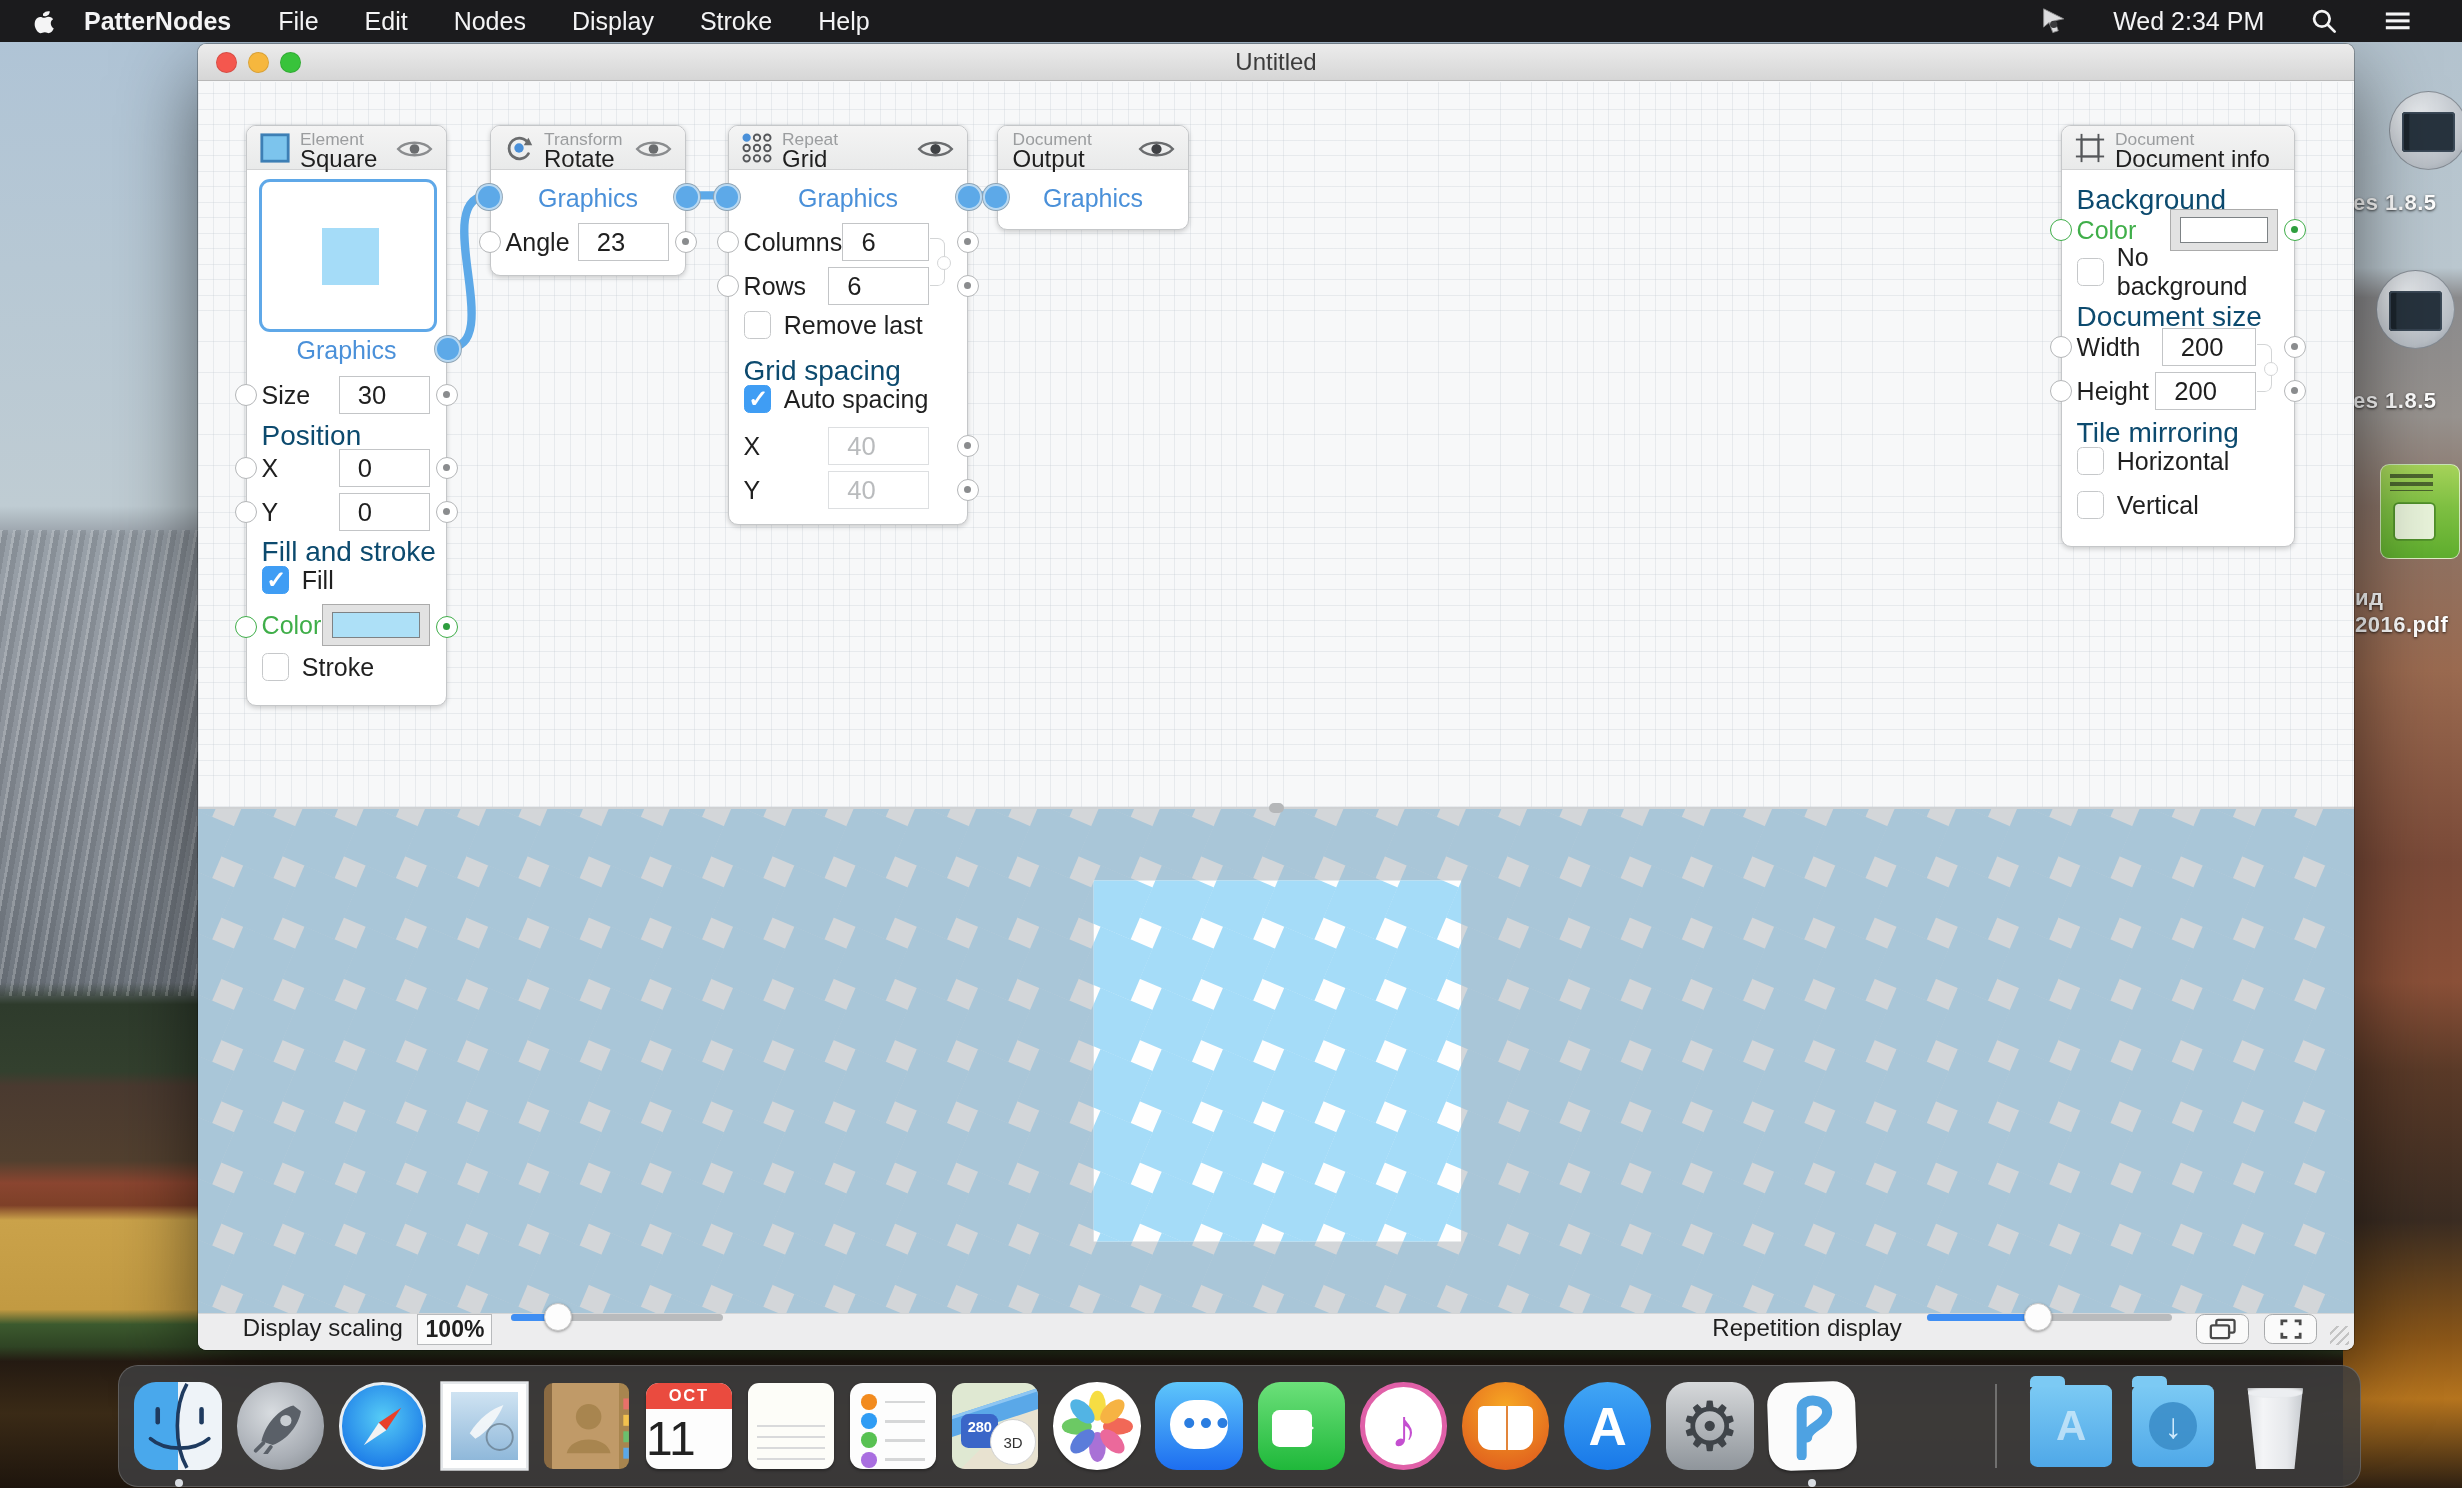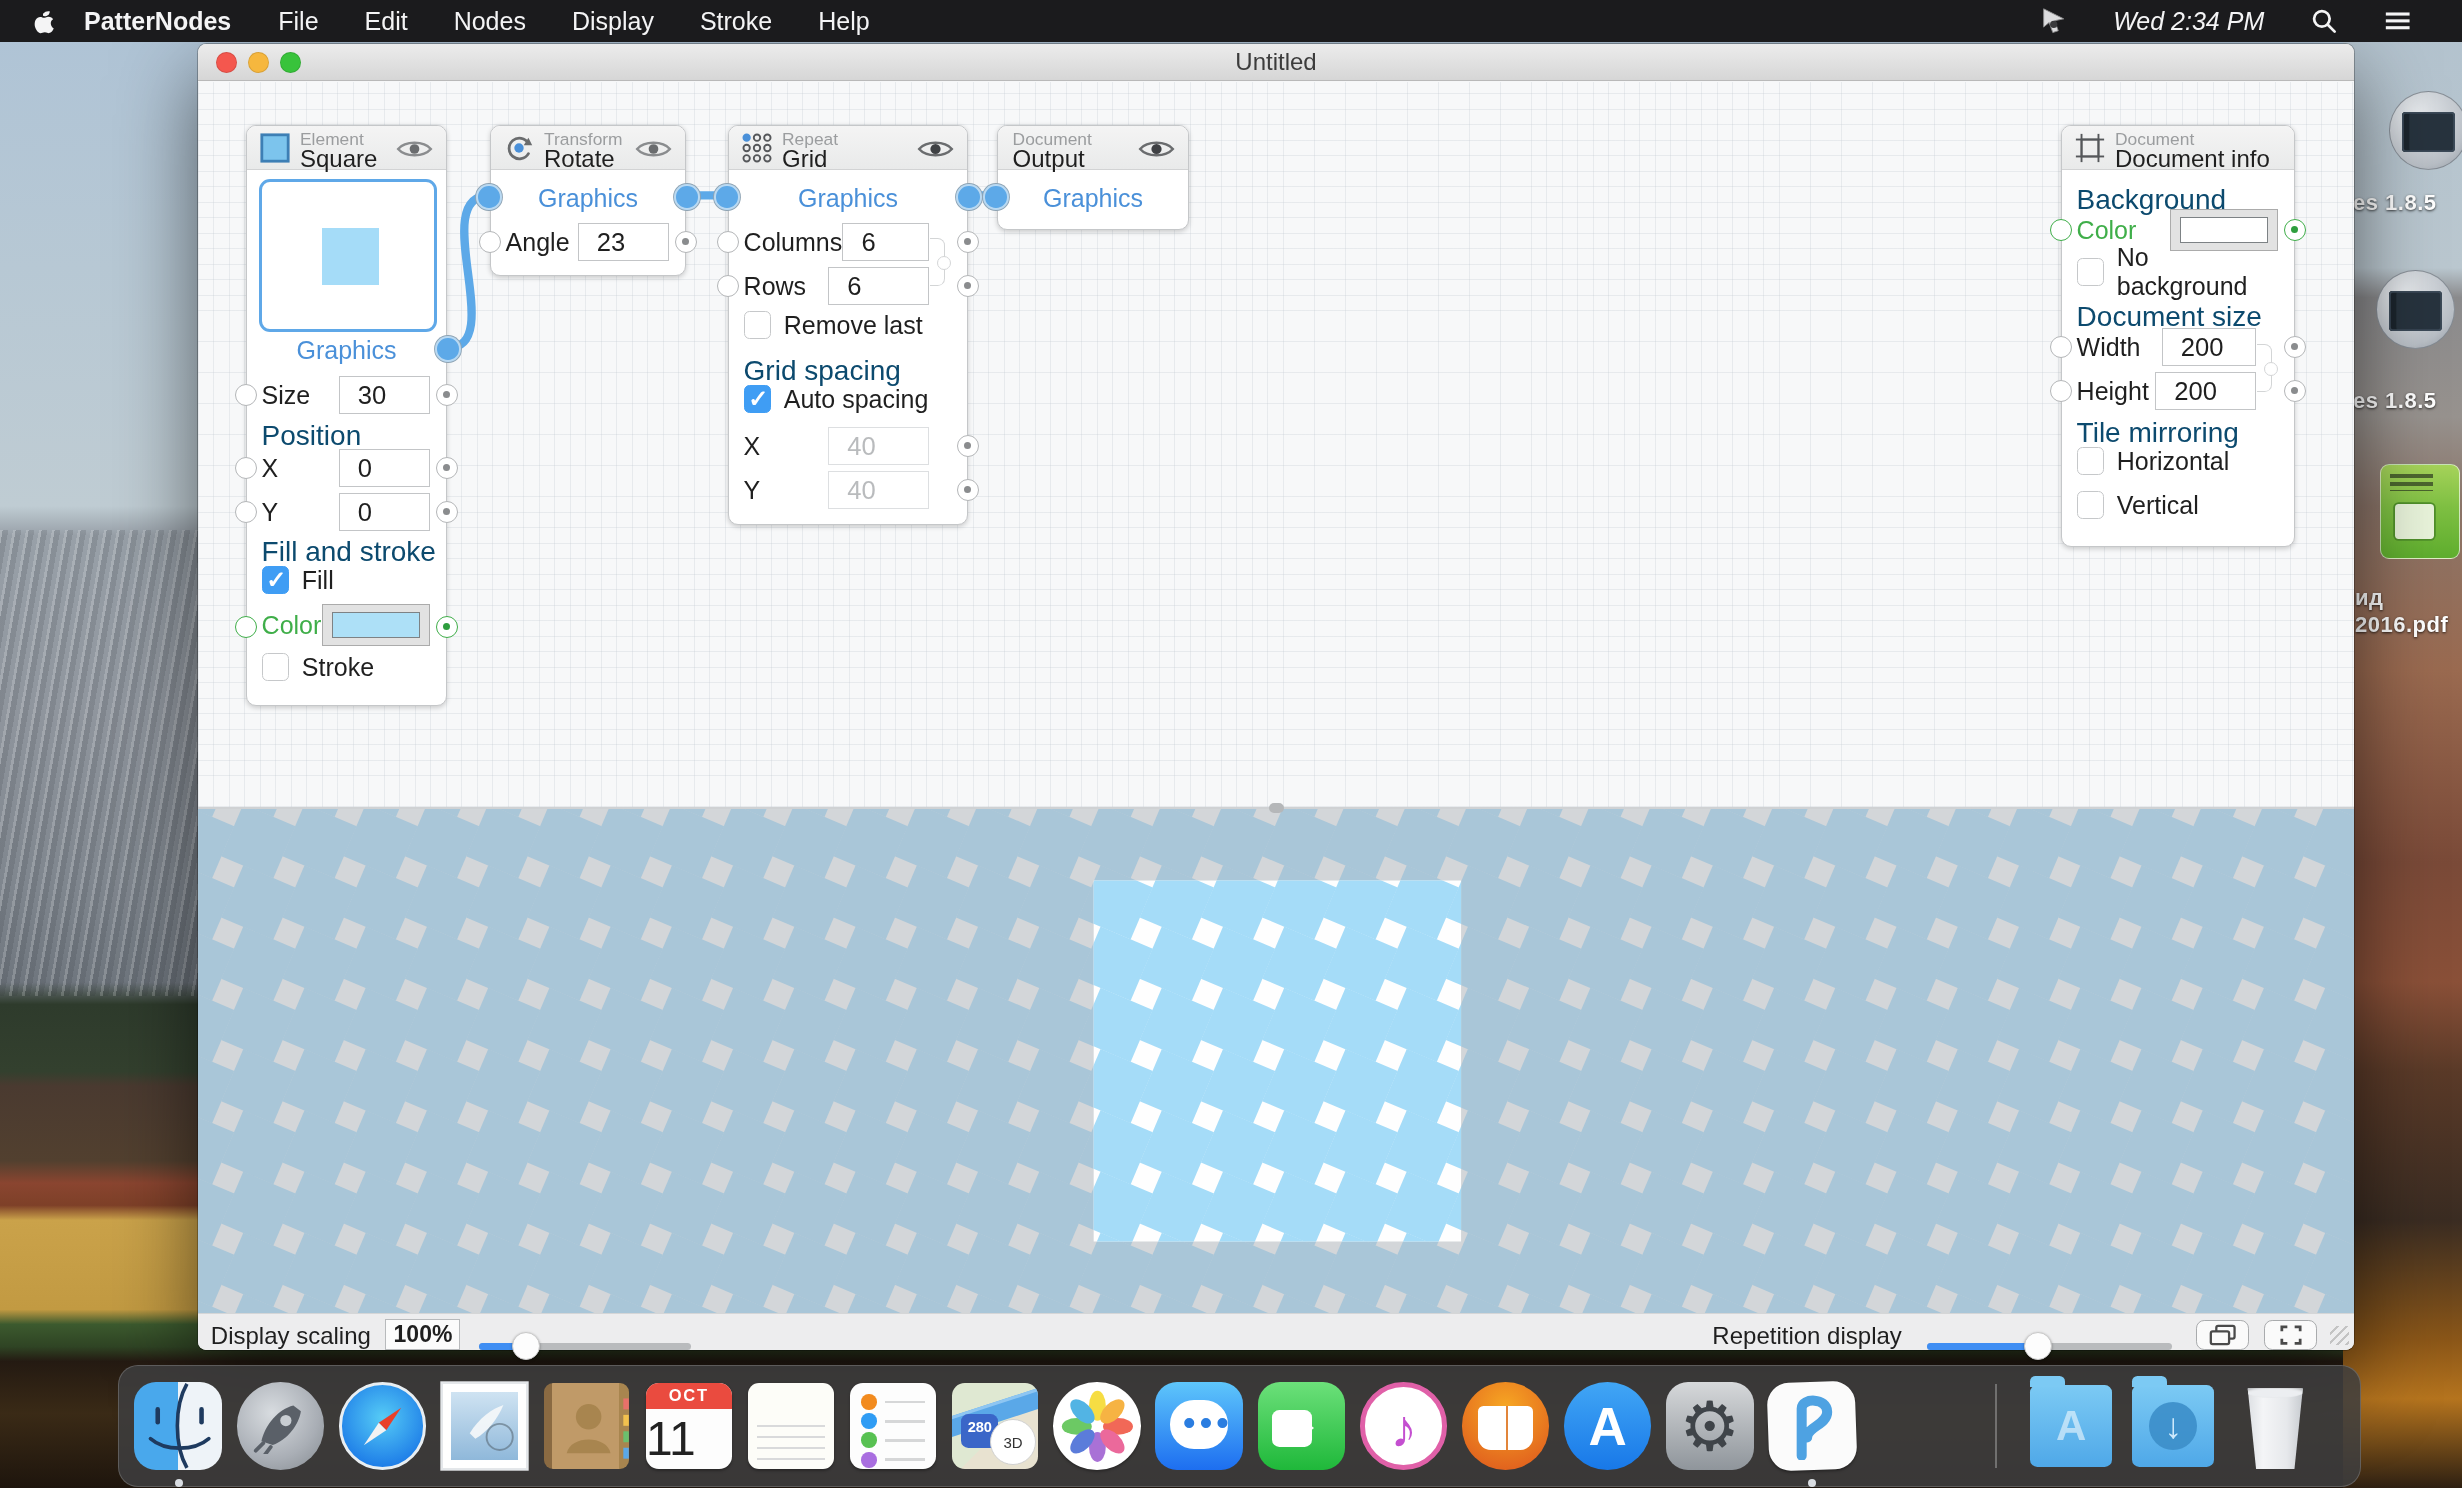--- a/index.html
+++ b/index.html
@@ -45,21 +45,21 @@
     background:repeating-linear-gradient(180deg,#2c3a20 0 3.7px, transparent 3.7px 8.2px); opacity:.7; }
   .green-doc::after { content:""; position:absolute; left:18%; top:42%; width:50%; height:38%;
     background:#e8f3da; border-radius:3.7px; box-shadow:0 0 0 1.8px #4f8f2a; }
 
   
   .menubar { position:absolute; left:0; top:0; width:2462px; height:42px;
     background:#1b1b1d; display:flex; align-items:center; color:#f4f4f5; z-index:50; }
   .apple { width:24px; height:27.4px; margin-left:31px; margin-right:29px; flex:none; }
   .menu-appname { font-weight:bold; font-size:25px; margin-right:24px; }
   .menu-item { font-size:25px; padding:0 23px; }
-  .menubar-right { margin-left:auto; display:flex; align-items:center; gap:46px; margin-right:51px;font-style:italic; }
+  .menubar-right { margin-left:auto; display:flex; align-items:center; gap:46px; margin-right:51px; }
   .menu-clock { font-size:25px; }
   .mb-icon { width:27.4px; height:27.4px; }
 
   
   .window { position:absolute; left:198px; top:44px; width:2156px; height:1306px;
     border-radius:8.2px; background:#f6f7f8;
     box-shadow:0 31px 82px rgba(0,0,0,.55), 0 0 0 0.9px rgba(0,0,0,.28); z-index:10; }
   .titlebar { position:absolute; left:0; top:0; right:0; height:37px;
     background:linear-gradient(180deg,#ececec,#d6d6d6); border-bottom:0.9px solid #b9b9b9;
     border-radius:8.2px 8.2px 0 0; display:flex; align-items:center; }
@@ -126,21 +126,21 @@
 
   
   .divider { position:absolute; left:0; top:763px; width:2156px; height:1.8px; background:#cfd1d3; }
   .divider-handle { position:absolute; left:1071px; top:759px; width:14.6px; height:10px;
     border-radius:5.5px; background:#b5b7b9; z-index:4; }
   .preview { position:absolute; left:0; top:765px; width:2156px; height:504px; overflow:hidden; background:#d3d6d9; }
 
   
   .statusbar { position:absolute; left:0; top:1269px; width:2156px; height:37px;
     background:#ededee; border-top:0.9px solid #d5d6d7; border-radius:0 0 8.2px 8.2px;
-    display:flex; align-items:flex-end; }
+    display:flex; align-items:flex-start;padding-left:32px; }
   .sb-label { font-size:24px; color:#1f1f1f; }
   .sb-valuebox { width:75px; height:31px; border:0.9px solid #b8babc; background:#fbfbfb;
     font-size:23px; font-weight:bold; color:#1f1f1f; display:flex; align-items:center; justify-content:center;
     margin:0 18.3px 0 14.6px; }
   .slider { position:relative; height:7.3px; border-radius:3.7px; background:#b9bbbd; }
   .slider .fill { position:absolute; left:0; top:0; bottom:0; border-radius:3.7px; background:#3f8ef3; }
   .slider .thumb { position:absolute; top:-11px; width:28px; height:28px; border-radius:50%;
     background:#fdfdfd; border:0.9px solid #c9c9c9; box-shadow:0 0.9px 2.7px rgba(0,0,0,.35); margin-left:-13.7px; }
   .sb-btn { width:53px; height:30px; border:1.8px solid #a9abad; border-radius:8.2px; background:#fafafa;
     display:flex; align-items:center; justify-content:center; }

